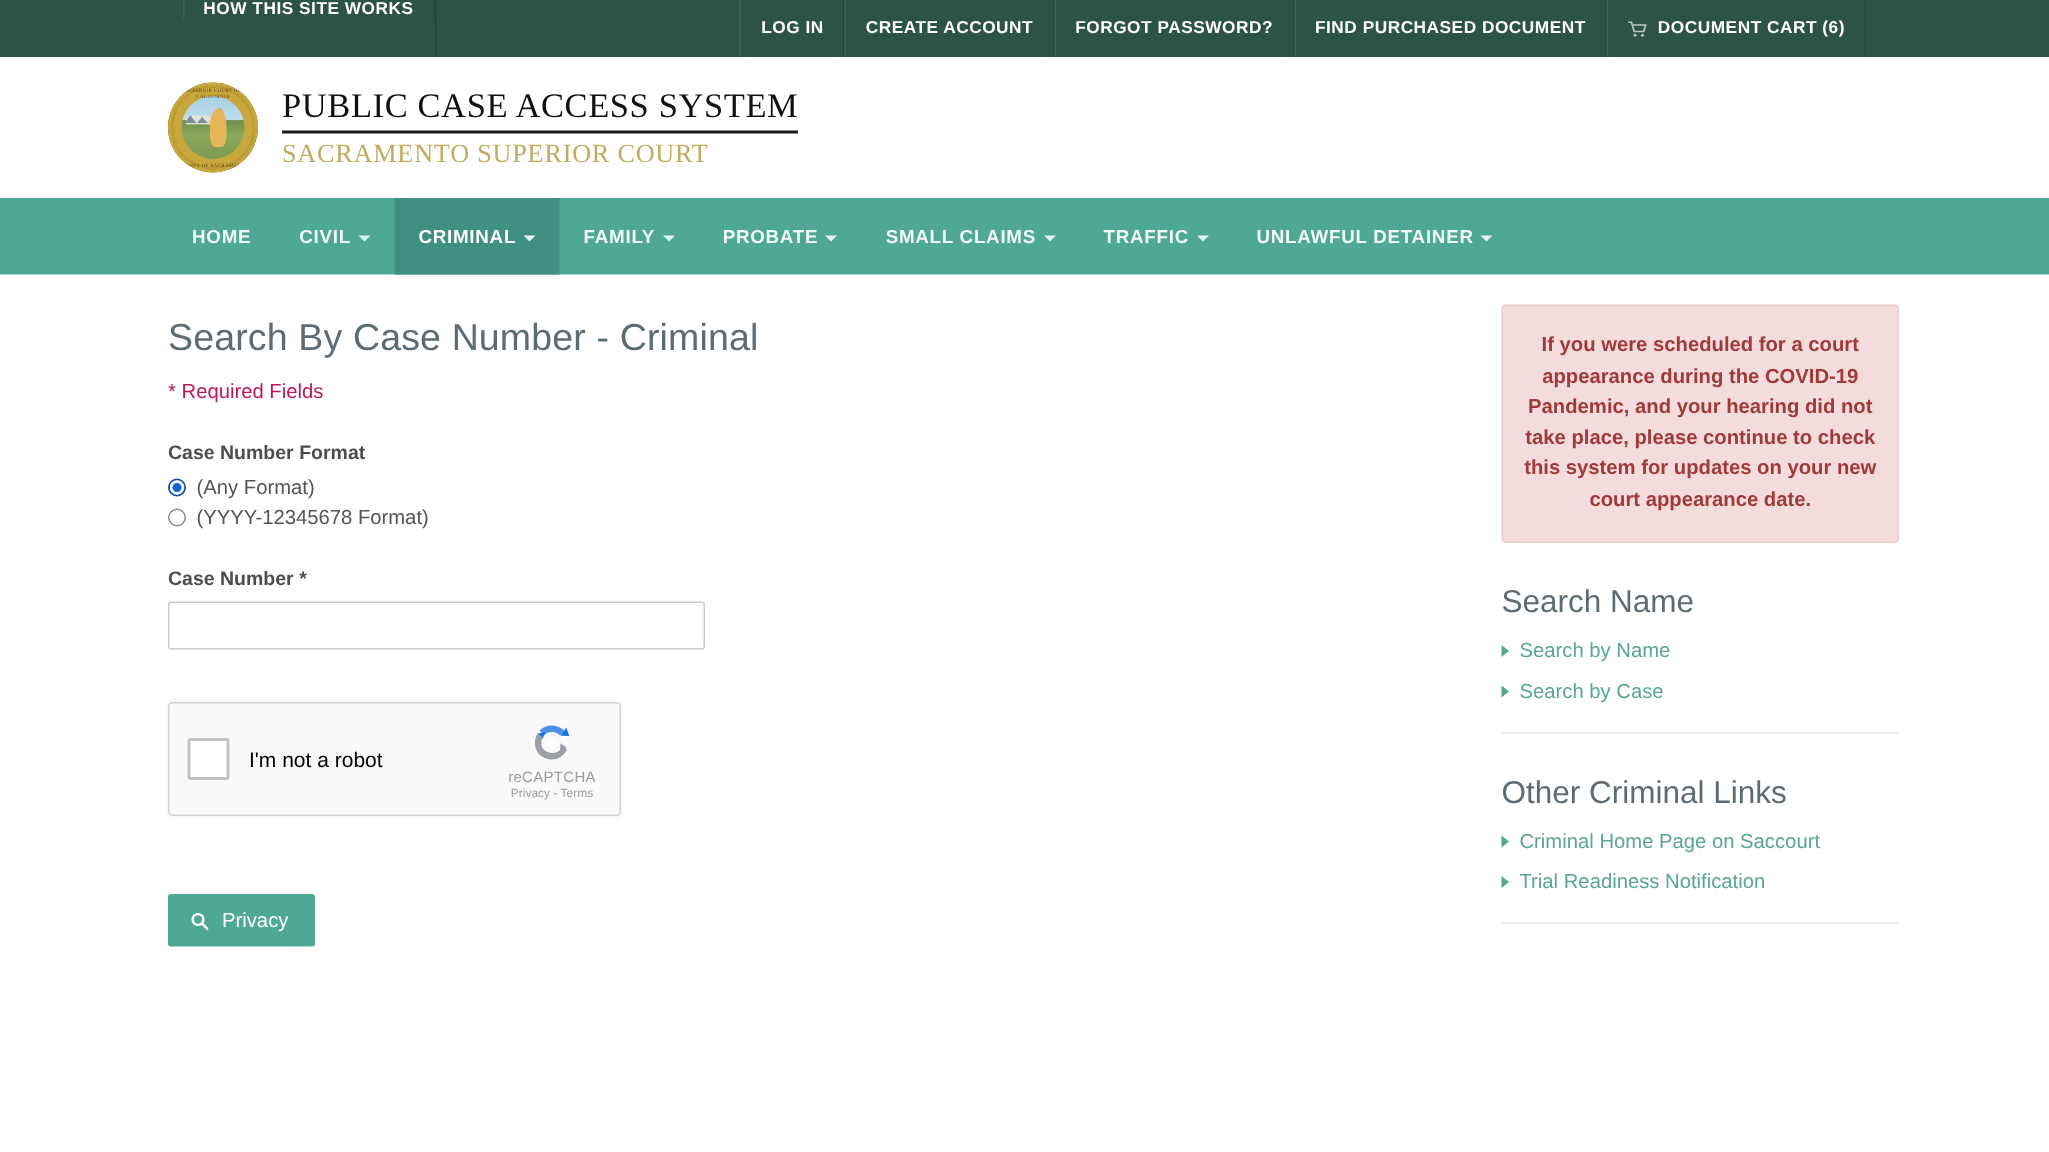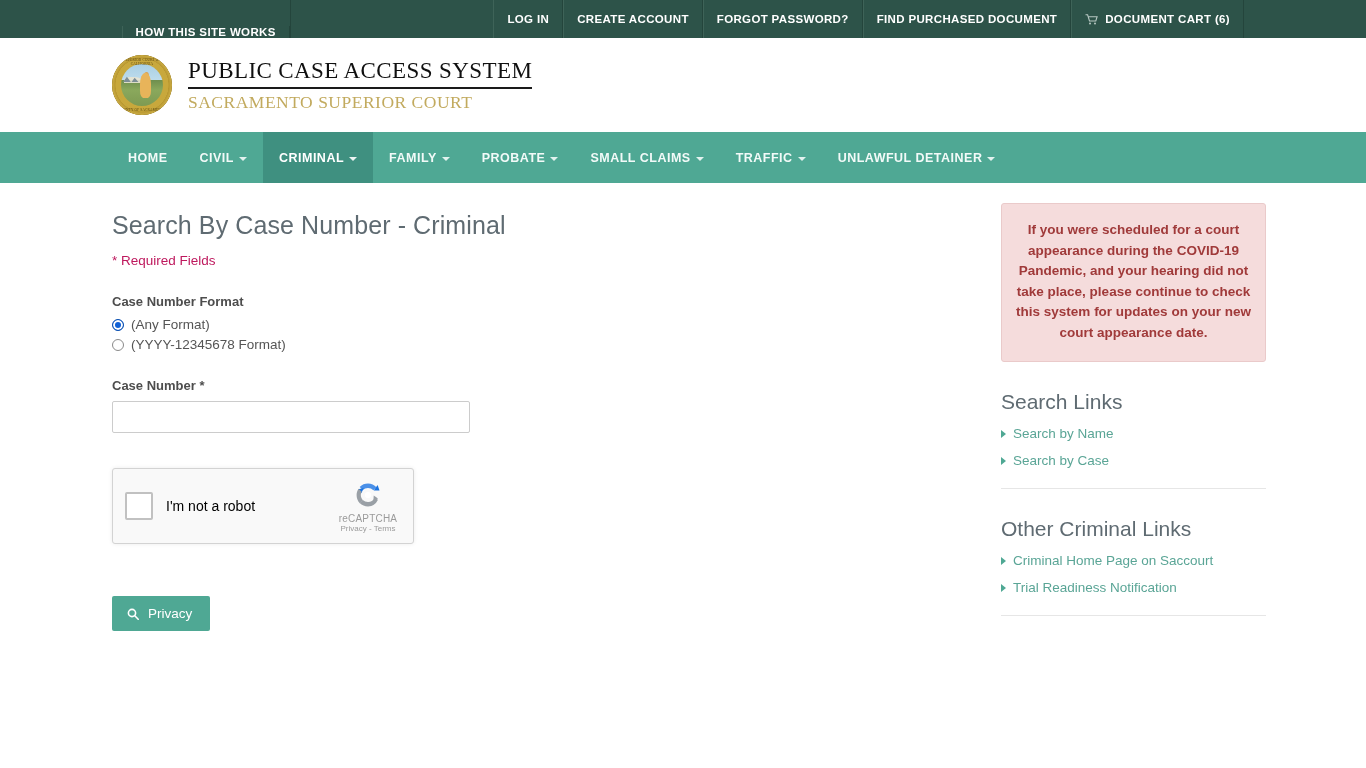--- a/index.html
+++ b/index.html
@@ -19,21 +19,21 @@
     background: #2d5349;
     display: flex;
     align-items: stretch;
     justify-content: flex-end;
     padding-right: 122px;
   }
   .topbar-left {
     flex: 1;
     display: flex;
     justify-content: flex-end;
-    align-items: flex-end;
+    align-items: flex-start;
     padding-left: 48px;
     margin-left: 39px;
   }
   .topbar-item {
     display: flex;
     align-items: center;
     gap: 7px;
     padding: 0 13px;
     color: #ffffff;
     font-size: 11.5px;
@@ -480,21 +480,21 @@
           <line x1="7.8" y1="7.8" x2="11.2" y2="11.2" stroke-linecap="round"></line>
         </svg>
       </span>
       <span>Privacy</span>
     </button>
   </div>
 
   <aside class="side-col">
     <div class="alertbox">If you were scheduled for a court appearance during the COVID-19 Pandemic, and your hearing did not take place, please continue to check this system for updates on your new court appearance date.</div>
 
-    <h2 class="side-title">Search Links</h2>
+    <h2 class="side-title">Search Name</h2>
     <a class="side-link">
       <span class="bullet"></span>
       <span>Search by Name</span>
     </a>
     <a class="side-link">
       <span class="bullet"></span>
       <span>Search by Case</span>
     </a>
     <hr class="divider">
 

